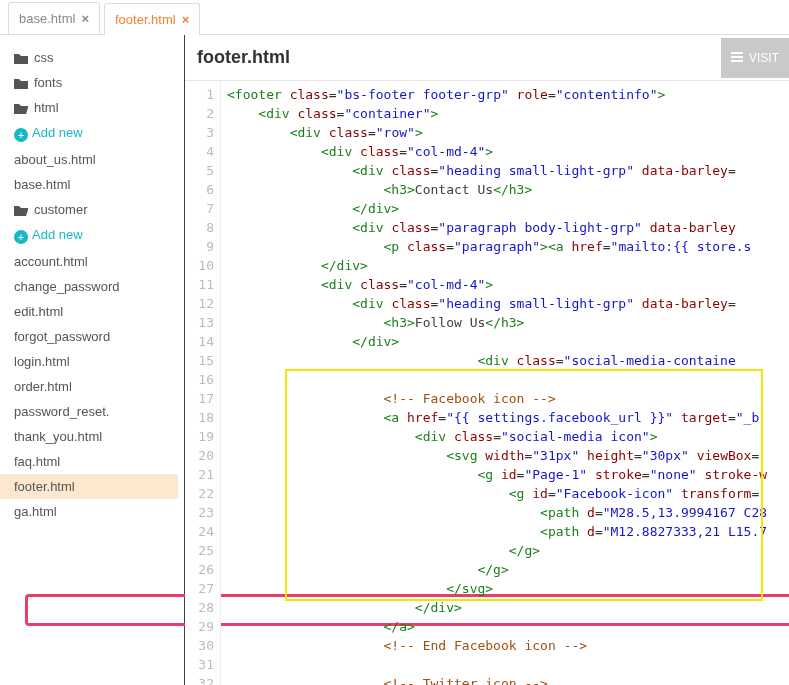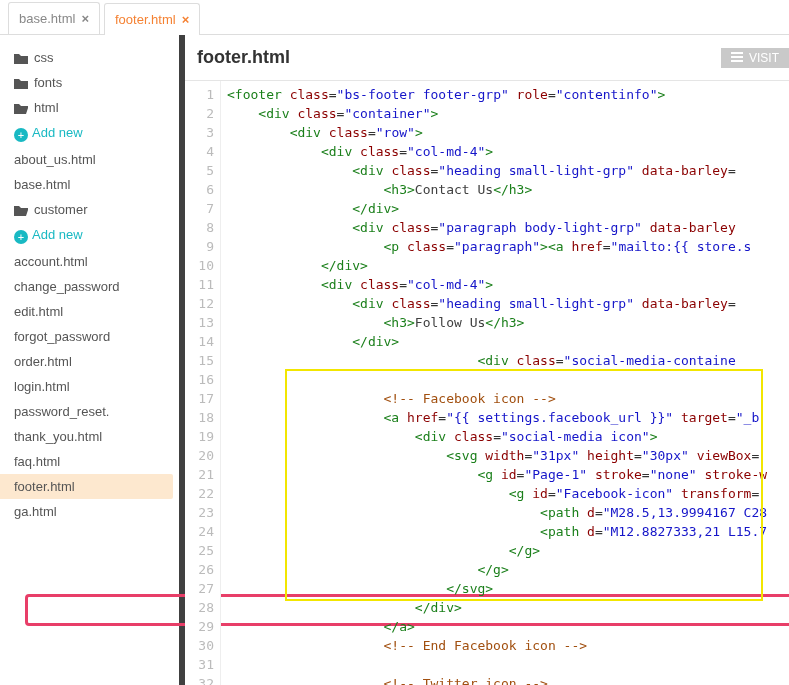--- a/index.html
+++ b/index.html
@@ -5,35 +5,35 @@
   * { box-sizing: border-box; margin: 0; padding: 0; }
   body { font-family: "Helvetica Neue", Arial, sans-serif; font-size: 13px; color: #444; background: #fff; width: 789px; height: 685px; overflow: hidden; position: relative; }
   
   .tabs-bar { height: 35px; border-bottom: 1px solid #ddd; display: flex; align-items: flex-end; padding-left: 8px; background:#fff; }
   .tab { padding: 8px 10px; border: 1px solid #ddd; border-bottom: none; margin-right: 4px; font-size: 13px; color: #888; background: #fff; display:flex; align-items:center; gap:6px; border-radius:3px 3px 0 0; cursor:pointer; }
   .tab.active { color: #f58233; border-color:#ddd; position:relative; top:1px; background:#fff; }
   .tab .close { font-weight:bold; }
 
   .main { display:flex; height: calc(685px - 35px); }
   
-  .sidebar { width: 185px; border-right:6px solid #404040; padding: 10px 0 0 14px; overflow:hidden; background:#fff; font-size:13px; color:#555; }
+  .sidebar { width: 185px; border-right:1px solid #404040; padding: 10px 0 0 14px; overflow:hidden; background:#fff; font-size:13px; color:#555; }
   .sidebar .node { padding:5px 0; white-space:nowrap; overflow:hidden; text-overflow:clip; }
   .sidebar .folder-icon, .sidebar .file-lbl { display:inline; }
   .sidebar .folder-icon svg { vertical-align:-2px; margin-right:6px; }
   .sidebar .add-new { color:#19b9c3; padding:5px 0; cursor:pointer; }
   .sidebar .add-new .plus { display:inline-block; width:14px; height:14px; border-radius:50%; background:#19b9c3; color:#fff; text-align:center; line-height:14px; font-size:11px; margin-right:4px; vertical-align:-2px;}
   .indent-1 { padding-left:16px; }
   .indent-2 { padding-left:30px; }
   .sidebar .file.active { background:#fde8cf; border-radius:2px; margin-right:6px; padding-left:30px; margin-left:-30px; padding-top:5px; padding-bottom:5px;}
   .faq-highlight { position:absolute; left:25px; right:-6px; top:594px; height:32px; border:3px solid #e83e68; border-radius:4px; pointer-events:none; }
 
   .editor-wrap { flex:1; display:flex; flex-direction:column; overflow:hidden; }
   .editor-head { height:46px; display:flex; align-items:center; justify-content:space-between; padding:0 0 0 12px; border-bottom:1px solid #e5e5e5; }
   .editor-head h2 { font-size:18px; font-weight:700; color:#333; }
-  .visit-btn { background:#c9c9c9; color:#fff; padding:6px 10px; font-size:12px; display:flex; align-items:center; gap:6px; height:20px; margin-right:0; }
+  .visit-btn { background:#c9c9c9; color:#fff; padding:6px 10px; font-size:12px; display:flex; align-items:center; gap:6px; height:40px; margin-right:0; }
   .visit-btn .bars { display:inline-block; width:12px;}
   
   .code-area { flex:1; display:flex; overflow:hidden; font-family: Menlo, Consolas, monospace; font-size:13px; line-height:19px; position:relative; }
   .gutter { width:36px; background:#fff; border-right:1px solid #eee; text-align:right; color:#bbb; padding:4px 6px 0 0; white-space:pre; }
   .code { flex:1; padding:4px 0 0 6px; white-space:pre; overflow:hidden; color:#333; position:relative; }
   .hl-box { position:absolute; border:2px solid #f2e600; pointer-events:none; }
   
   .t  { color:#1a7f1a; } 
   .a  { color:#8b0000; } 
   .s  { color:#1515c9; } 
@@ -83,22 +83,22 @@
       <span class="folder-icon"><svg width="14" height="12">
             <path d="M0 2h5l2 2h7v2H2l-2 6z M2 6h12l-2 6H0z" fill="#555"></path>
           </svg></span><span>customer</span>
     </div>
     <div class="add-new indent-2"><span class="plus">+</span><span>Add new</span></div>
     <div id="customer-files">
         <div class="node file indent-2">account.html</div>
         <div class="node file indent-2">change_password</div>
         <div class="node file indent-2">edit.html</div>
         <div class="node file indent-2">forgot_password</div>
+        <div class="node file indent-2">login.html</div>
         <div class="node file indent-2">order.html</div>
-        <div class="node file indent-2">login.html</div>
         <div class="node file indent-2">password_reset.</div>
         <div class="node file indent-2">thank_you.html</div>
       </div>
     <div id="html-bottom">
         <div class="node file indent-1">faq.html</div>
         <div class="node file indent-1 active">footer.html</div>
         <div class="node file indent-1">ga.html</div>
       </div>
     <div class="faq-highlight"></div>
   </div>

